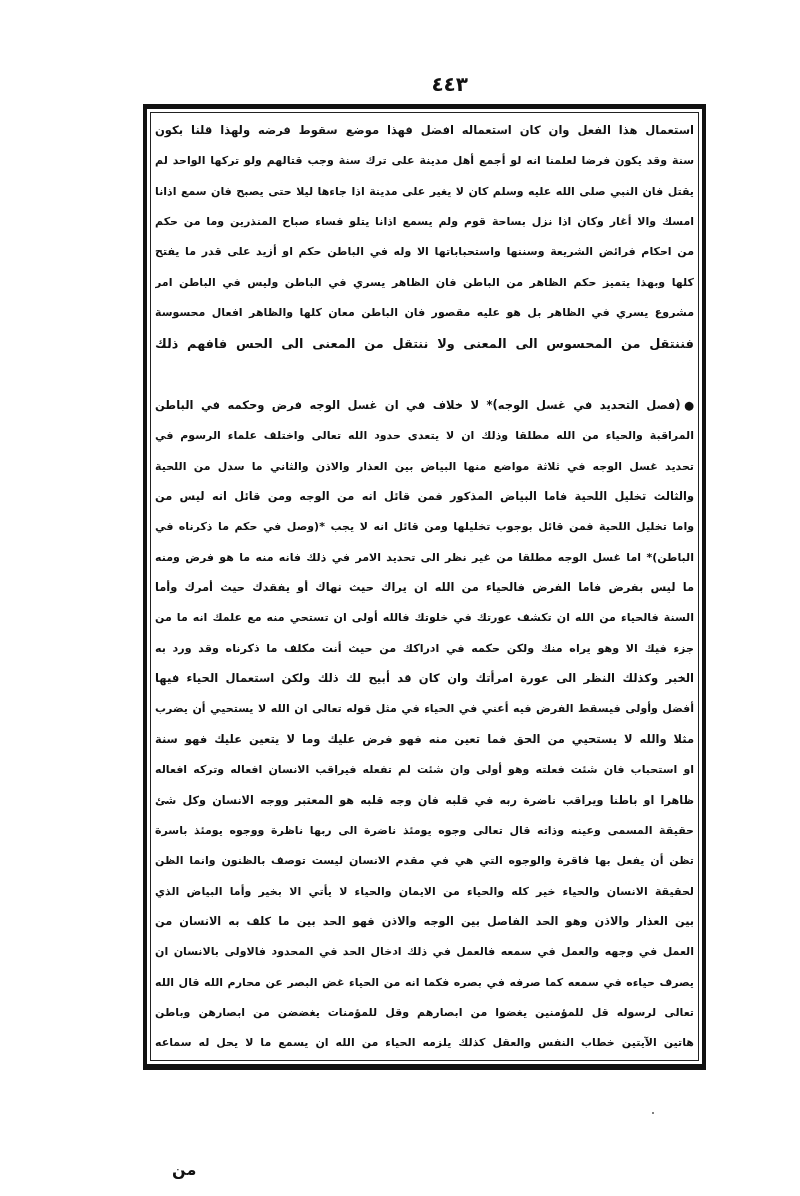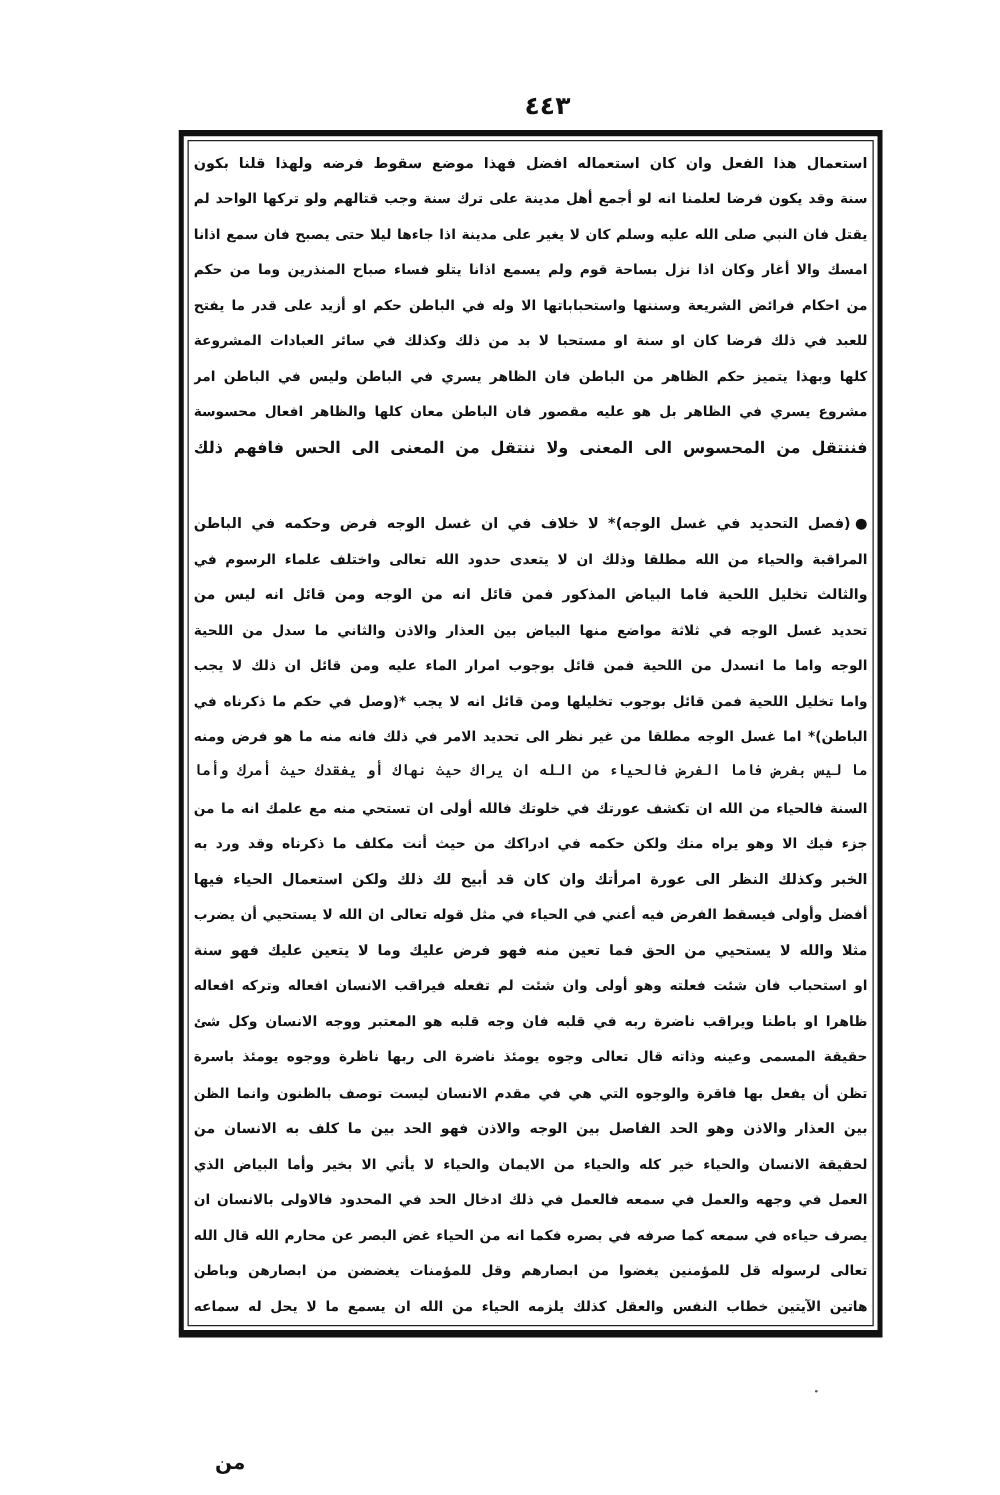--- a/index.html
+++ b/index.html
@@ -1,18 +1,18 @@
 <!DOCTYPE html>
 <html><head>
 <meta charset="utf-8">
 <style>
   html, body { margin:0; padding:0; background:#ffffff; }
   body { width:800px; height:1196px; position:relative; overflow:hidden;
          font-family:"DejaVu Sans", sans-serif; color:#111; }
-  .page-number { position:absolute; left:408px; top:72px; width:60px; text-align:center;
+  .page-number { position:absolute; left:408px; top:72px; width:60px; text-align:right;
                  font-size:20px; font-weight:bold; direction:rtl; }
   .frame { position:absolute; left:143px; top:104px; width:563px; height:966px;
            border:4px solid #111; border-top-width:5px; border-bottom-width:6px; box-sizing:border-box; }
   .frame-inner { position:absolute; left:3px; right:3px; top:3px; bottom:3px;
                  border:1px solid #222; }
   .text-block { position:absolute; left:8px; right:8px; top:6px; bottom:6px;
                 direction:rtl; display:flex; flex-direction:column; justify-content:space-between; }
   .line { font-size:15.2px; line-height:31px; height:31.6px; white-space:nowrap; overflow:hidden;
           text-align:justify; text-align-last:justify; font-weight:bold; letter-spacing:0; }
   .catchword { position:absolute; left:172px; top:1160px; font-size:16px; font-weight:bold; direction:rtl; }
@@ -24,43 +24,41 @@
 <div class="page-number">٤٤٣</div>
 
 <div class="frame">
   <div class="frame-inner"></div>
   <div class="text-block" id="text-block">
       <div class="line" style="font-size: 11.5539px;">استعمال هذا الفعل وان كان استعماله افضل فهذا موضع سقوط فرضه ولهذا قلنا بكون</div>
       <div class="line" style="font-size: 11px;">سنة وقد يكون فرضا لعلمنا انه لو أجمع أهل مدينة على ترك سنة وجب قتالهم ولو تركها الواحد لم</div>
       <div class="line" style="font-size: 11px;">يقتل فان النبي صلى الله عليه وسلم كان لا يغير على مدينة اذا جاءها ليلا حتى يصبح فان سمع اذانا</div>
       <div class="line" style="font-size: 11px;">امسك والا أغار وكان اذا نزل بساحة قوم ولم يسمع اذانا يتلو فساء صباح المنذرين وما من حكم</div>
       <div class="line" style="font-size: 11px;">من احكام فرائض الشريعة وسننها واستحباباتها الا وله في الباطن حكم او أزيد على قدر ما يفتح</div>
-      <div class="line" style="font-size: 11px;">للعبد في ذلك فرضا كان او سنة او مستحبا لا بد من ذلك وكذلك في سائر العبادات المشروعة</div>
       <div class="line" style="font-size: 11px;">كلها وبهذا يتميز حكم الظاهر من الباطن فان الظاهر يسري في الباطن وليس في الباطن امر</div>
       <div class="line" style="font-size: 11px;">مشروع يسري في الظاهر بل هو عليه مقصور فان الباطن معان كلها والظاهر افعال محسوسة</div>
       <div class="line" style="font-size: 12.8555px;">فننتقل من المحسوس الى المعنى ولا ننتقل من المعنى الى الحس فافهم ذلك</div>
       <div class="line" style="font-size: 11.518px; margin-top: 32px;">●(فصل التحديد في غسل الوجه)* لا خلاف في ان غسل الوجه فرض وحكمه في الباطن</div>
       <div class="line" style="font-size: 11px;">المراقبة والحياء من الله مطلقا وذلك ان لا يتعدى حدود الله تعالى واختلف علماء الرسوم في</div>
+      <div class="line" style="font-size: 11.0217px;">تحديد غسل الوجه في ثلاثة مواضع منها البياض بين العذار والاذن والثاني ما سدل من اللحية</div>
       <div class="line" style="font-size: 11.3593px;">والثالث تخليل اللحية فاما البياض المذكور فمن قائل انه من الوجه ومن قائل انه ليس من</div>
-      <div class="line" style="font-size: 11.0217px;">تحديد غسل الوجه في ثلاثة مواضع منها البياض بين العذار والاذن والثاني ما سدل من اللحية</div>
-      <div class="line" style="font-size: 11.0381px;">الوجه واما ما انسدل من اللحية فمن قائل بوجوب امرار الماء عليه ومن قائل ان ذلك لا يجب</div>
       <div class="line" style="font-size: 11px;">واما تخليل اللحية فمن قائل بوجوب تخليلها ومن قائل انه لا يجب *(وصل في حكم ما ذكرناه في</div>
       <div class="line" style="font-size: 11px;">الباطن)* اما غسل الوجه مطلقا من غير نظر الى تحديد الامر في ذلك فانه منه ما هو فرض ومنه</div>
-      <div class="line" style="font-size: 11.4117px; font-family: Liberation Mono, monospace;">ما ليس بفرض فاما الفرض فالحياء من الله ان يراك حيث نهاك أو يفقدك حيث أمرك وأما</div>
+      <div class="line" style="font-size: 11.4117px;">ما ليس بفرض فاما الفرض فالحياء من الله ان يراك حيث نهاك أو يفقدك حيث أمرك وأما</div>
       <div class="line" style="font-size: 11px;">السنة فالحياء من الله ان تكشف عورتك في خلوتك فالله أولى ان تستحي منه مع علمك انه ما من</div>
       <div class="line" style="font-size: 11.1208px;">جزء فيك الا وهو يراه منك ولكن حكمه في ادراكك من حيث أنت مكلف ما ذكرناه وقد ورد به</div>
       <div class="line" style="font-size: 11.5539px;">الخبر وكذلك النظر الى عورة امرأتك وان كان قد أبيح لك ذلك ولكن استعمال الحياء فيها</div>
       <div class="line" style="font-size: 11px;">أفضل وأولى فيسقط الفرض فيه أعني في الحياء في مثل قوله تعالى ان الله لا يستحيي أن يضرب</div>
       <div class="line" style="font-size: 11.4646px;">مثلا والله لا يستحيي من الحق فما تعين منه فهو فرض عليك وما لا يتعين عليك فهو سنة</div>
       <div class="line" style="font-size: 11px;">او استحباب فان شئت فعلته وهو أولى وان شئت لم تفعله فيراقب الانسان افعاله وتركه افعاله</div>
       <div class="line" style="font-size: 11.2218px;">ظاهرا او باطنا ويراقب ناضرة ربه في قلبه فان وجه قلبه هو المعتبر ووجه الانسان وكل شئ</div>
       <div class="line" style="font-size: 11px;">حقيقة المسمى وعينه وذاته قال تعالى وجوه يومئذ ناضرة الى ربها ناظرة ووجوه يومئذ باسرة</div>
       <div class="line" style="font-size: 11px;">تظن أن يفعل بها فاقرة والوجوه التي هي في مقدم الانسان ليست توصف بالظنون وانما الظن</div>
+      <div class="line" style="font-size: 11.0217px;">لحقيقة الانسان والحياء خير كله والحياء من الايمان والحياء لا يأتي الا بخير وأما البياض الذي</div>
       <div class="line" style="font-size: 11.3073px;">بين العذار والاذن وهو الحد الفاصل بين الوجه والاذن فهو الحد بين ما كلف به الانسان من</div>
-      <div class="line" style="font-size: 11.0217px;">لحقيقة الانسان والحياء خير كله والحياء من الايمان والحياء لا يأتي الا بخير وأما البياض الذي</div>
       <div class="line" style="font-size: 11px;">العمل في وجهه والعمل في سمعه فالعمل في ذلك ادخال الحد في المحدود فالاولى بالانسان ان</div>
       <div class="line" style="font-size: 11px;">يصرف حياءه في سمعه كما صرفه في بصره فكما انه من الحياء غض البصر عن محارم الله قال الله</div>
       <div class="line" style="font-size: 11px;">تعالى لرسوله قل للمؤمنين يغضوا من ابصارهم وقل للمؤمنات يغضضن من ابصارهن وباطن</div>
       <div class="line" style="font-size: 11.0053px;">هاتين الآيتين خطاب النفس والعقل كذلك يلزمه الحياء من الله ان يسمع ما لا يحل له سماعه</div>
     </div>
 </div>
 
 <div class="catchword">من</div>
 
 <div class="speck" style="left:652px;top:1112px;"></div>

